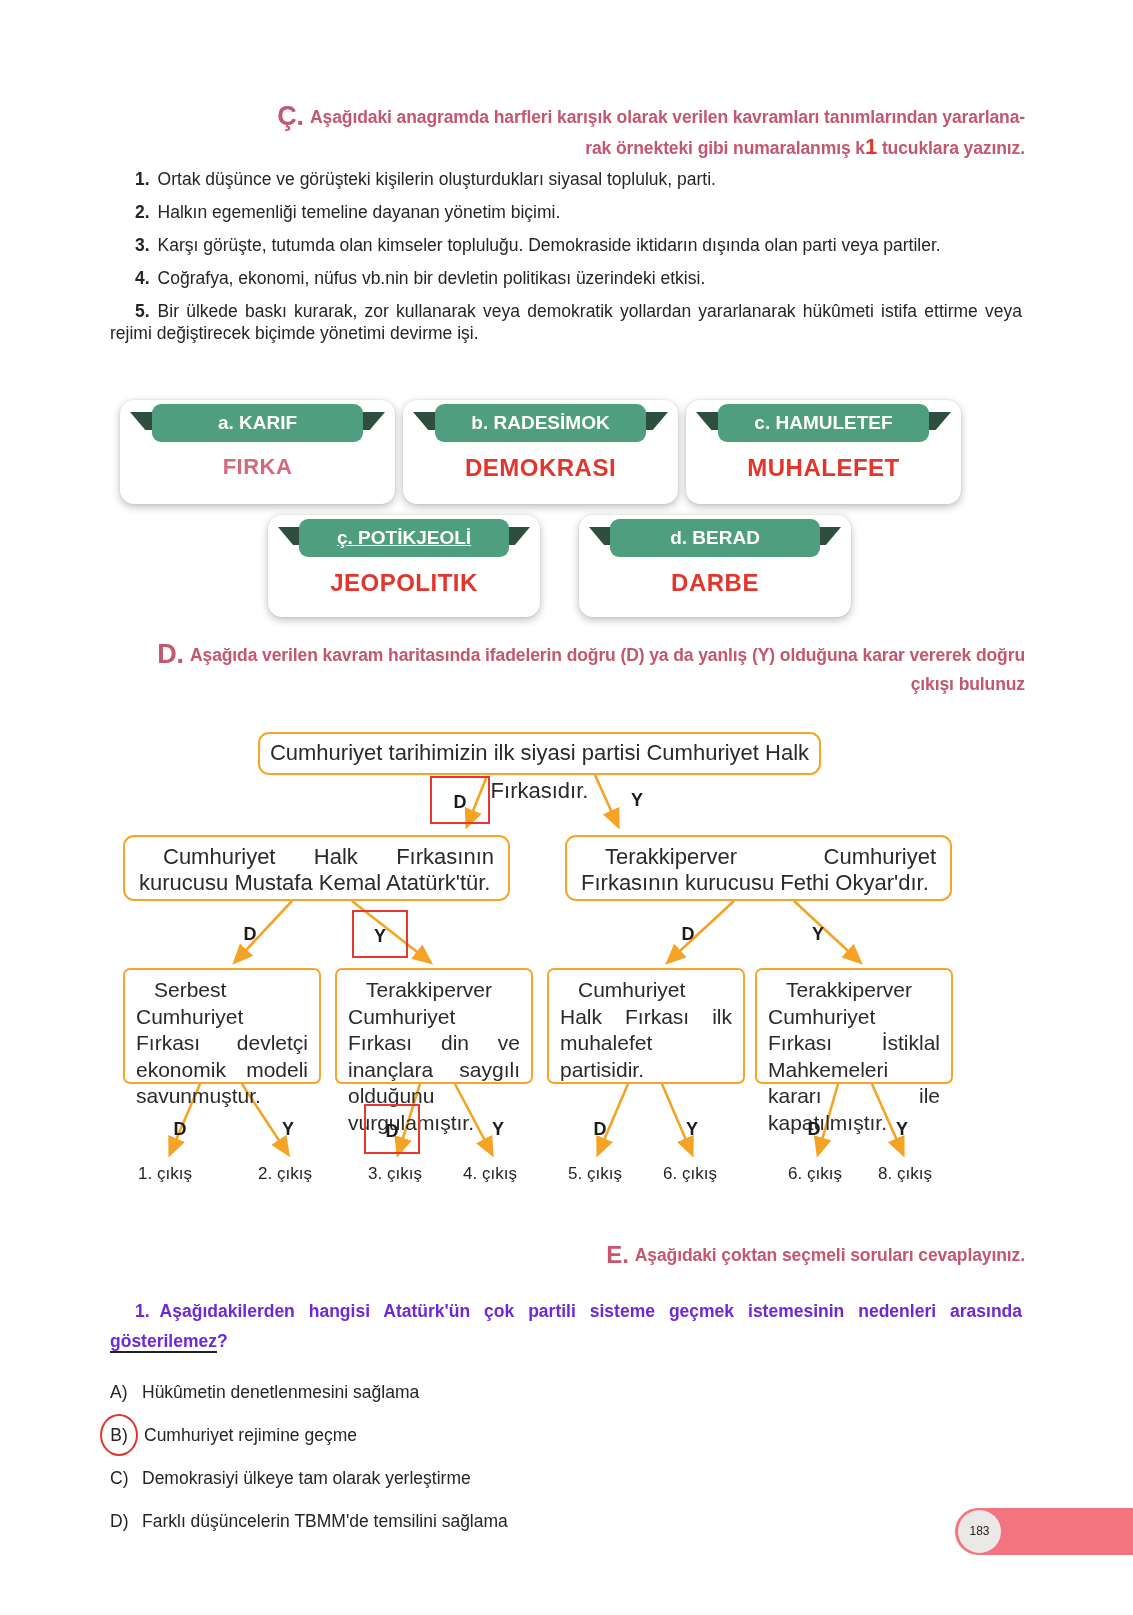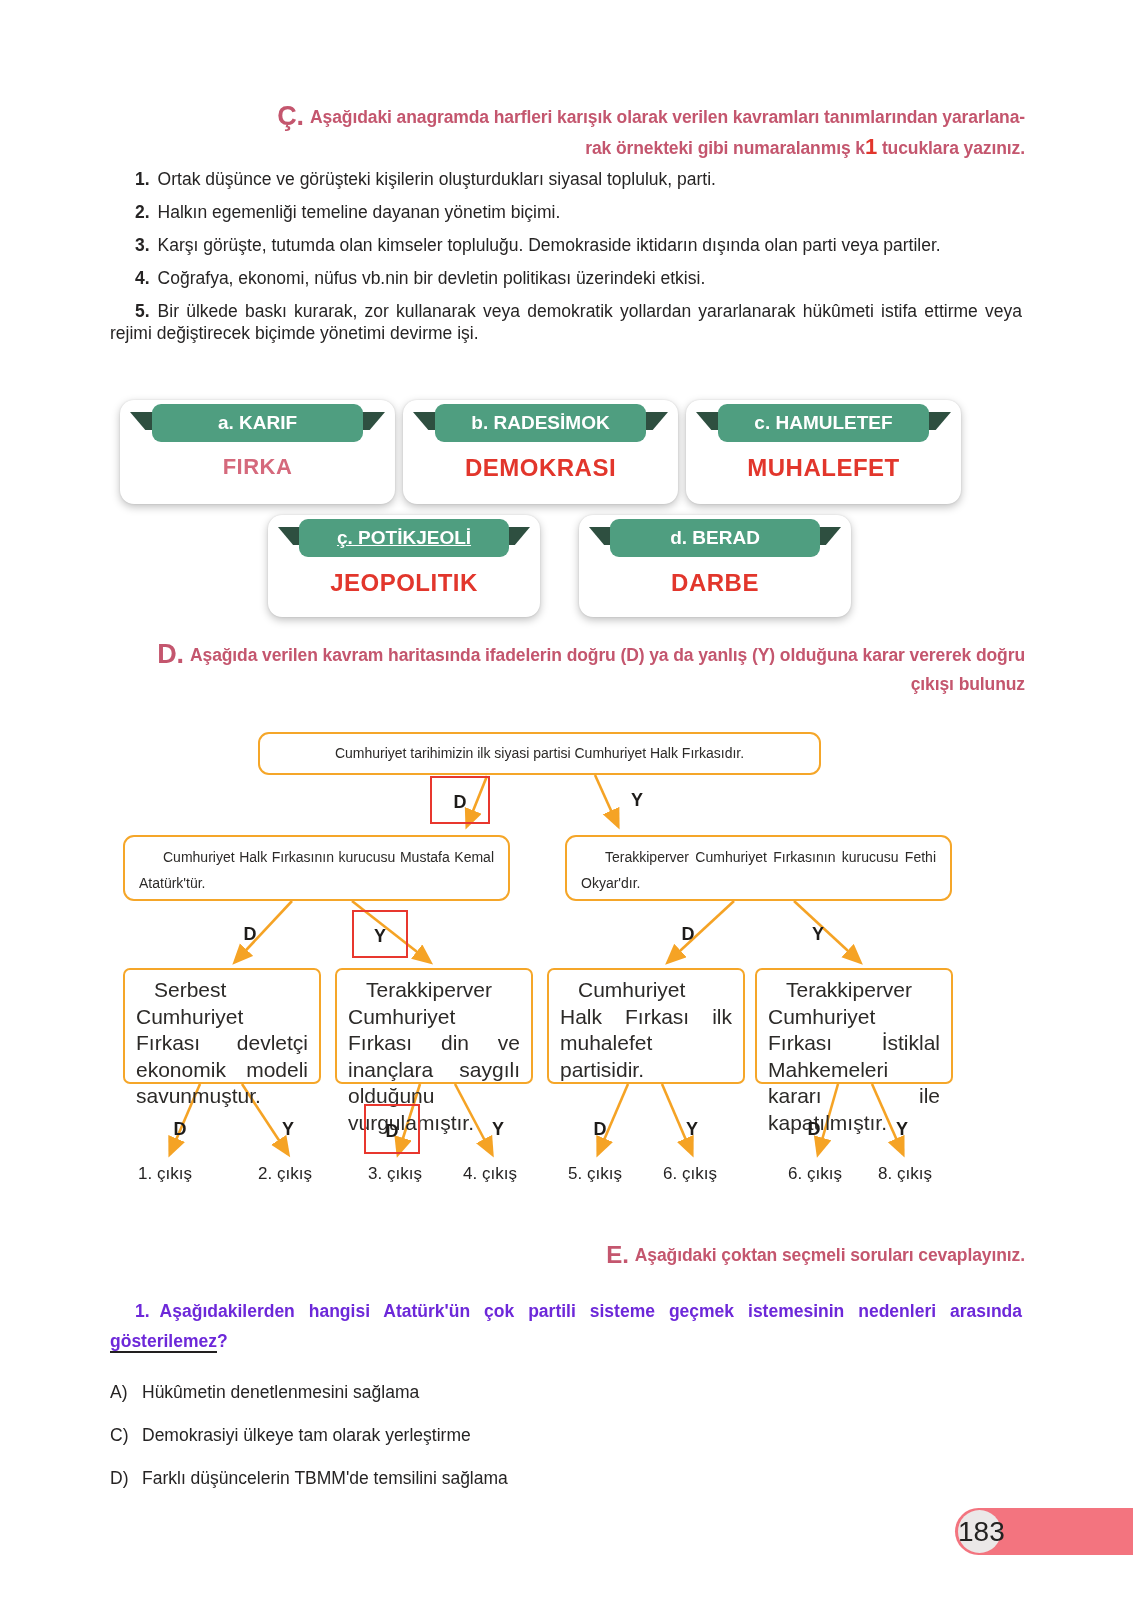--- a/index.html
+++ b/index.html
@@ -25,21 +25,21 @@
   .ribbon{position:absolute;top:4px;height:38px;background:#4f9e80;border-radius:9px;
           color:#fff;font-weight:bold;font-size:19px;line-height:38px;text-align:center;}
   .card-answer{position:absolute;top:54px;left:0;width:100%;text-align:center;
                font-weight:bold;font-size:24px;letter-spacing:0.5px;}
   .ans-red{color:#e2362c;}
   .ans-pink{color:#d5697c;font-size:22px;}
   
   .map{position:absolute;left:0;top:732px;width:1133px;height:475px;}
   .map svg{position:absolute;left:0;top:0;}
   .mapbox{position:absolute;background:#fff;border:2.5px solid #f5a629;border-radius:11px;
-          font-size:14px;color:#2c2a28;box-sizing:border-box;}
+          font-size:22px;color:#2c2a28;box-sizing:border-box;}
   .root-box{left:258px;top:0;width:563px;height:43px;text-align:center;line-height:38px;}
   .l2-box{top:103px;width:387px;height:66px;padding:7px 14px 0 14px;text-align:justify;
           text-indent:24px;line-height:26px;}
   .l3-box{top:236px;width:198px;height:116px;padding:7px 11px 0 11px;text-align:justify;
           text-indent:18px;line-height:26.5px;font-size:21px;border-radius:7px;}
   .dy{position:absolute;font-weight:bold;font-size:18px;color:#1e1c1a;text-align:center;}
   .dy.r1{top:44px;height:48px;line-height:48px;}
   .dy.r2{top:178px;height:48px;line-height:48px;}
   .dy.r3{top:372px;height:50px;line-height:50px;}
   .dy.marked{border:2.5px solid #e8372e;box-sizing:border-box;}
@@ -52,21 +52,21 @@
   .u{border-bottom:2px solid #222020;}
   .options{margin-top:22px;}
   .option{font-size:17.5px;margin-bottom:15px;color:#262424;height:28px;line-height:28px;}
   .opt-letter{display:inline-block;width:32px;}
   .opt-letter.circled{border:2.5px solid #e0352b;border-radius:50%;width:34px;height:38px;
                       line-height:38px;text-align:center;margin:-8px 6px -8px -10px;}
   
   .page-tab{position:absolute;left:955px;top:1508px;width:178px;height:47px;background:#f3747f;
             border-radius:24px 0 0 24px;}
   .page-circle{position:absolute;left:3px;top:2px;width:43px;height:43px;border-radius:50%;
-               background:#ebe8e8;text-align:center;line-height:43px;font-size:28px;color:#232221;}
+               background:#ebe8e8;text-align:center;line-height:43px;font-size:12px;color:#232221;}
 </style>
 </head>
 <body>
 
 <div class="page">
 
   <div class="sec-heading" style="top:102px;">
     <span class="indent"></span><span class="big-letter">Ç.</span><span>Aşağıdaki anagramda harfleri karışık olarak verilen kavramları tanımlarından yararlana-</span><br>
     <span>rak örnekteki gibi numaralanmış k</span><span class="red-mark">1</span> <span>tucuklara yazınız.</span>
   </div>
@@ -175,20 +175,21 @@
 
   <div class="sec-e">
     <div class="sec-heading" style="position:static;">
       <span class="indent"></span><span class="big-letter" style="font-size:24px;">E.</span><span>Aşağıdaki çoktan seçmeli soruları cevaplayınız.</span>
     </div>
     <div class="question">
       <span class="q-num">1.</span><span>Aşağıdakilerden hangisi Atatürk'ün çok partili sisteme geçmek istemesinin nedenleri arasında </span><span class="u">gösterilemez</span><span>?</span>
     </div>
     <div class="options">
       <div class="option"><span class="opt-letter">A)</span><span>Hükûmetin denetlenmesini sağlama</span></div>
+      <div class="option"><span class="opt-letter circled">B)</span><span>Cumhuriyet rejimine geçme</span></div>
       <div class="option"><span class="opt-letter">C)</span><span>Demokrasiyi ülkeye tam olarak yerleştirme</span></div>
       <div class="option"><span class="opt-letter">D)</span><span>Farklı düşüncelerin TBMM'de temsilini sağlama</span></div>
     </div>
   </div>
 
   <div class="page-tab">
     <div class="page-circle">183</div>
   </div>
 
 </div>

